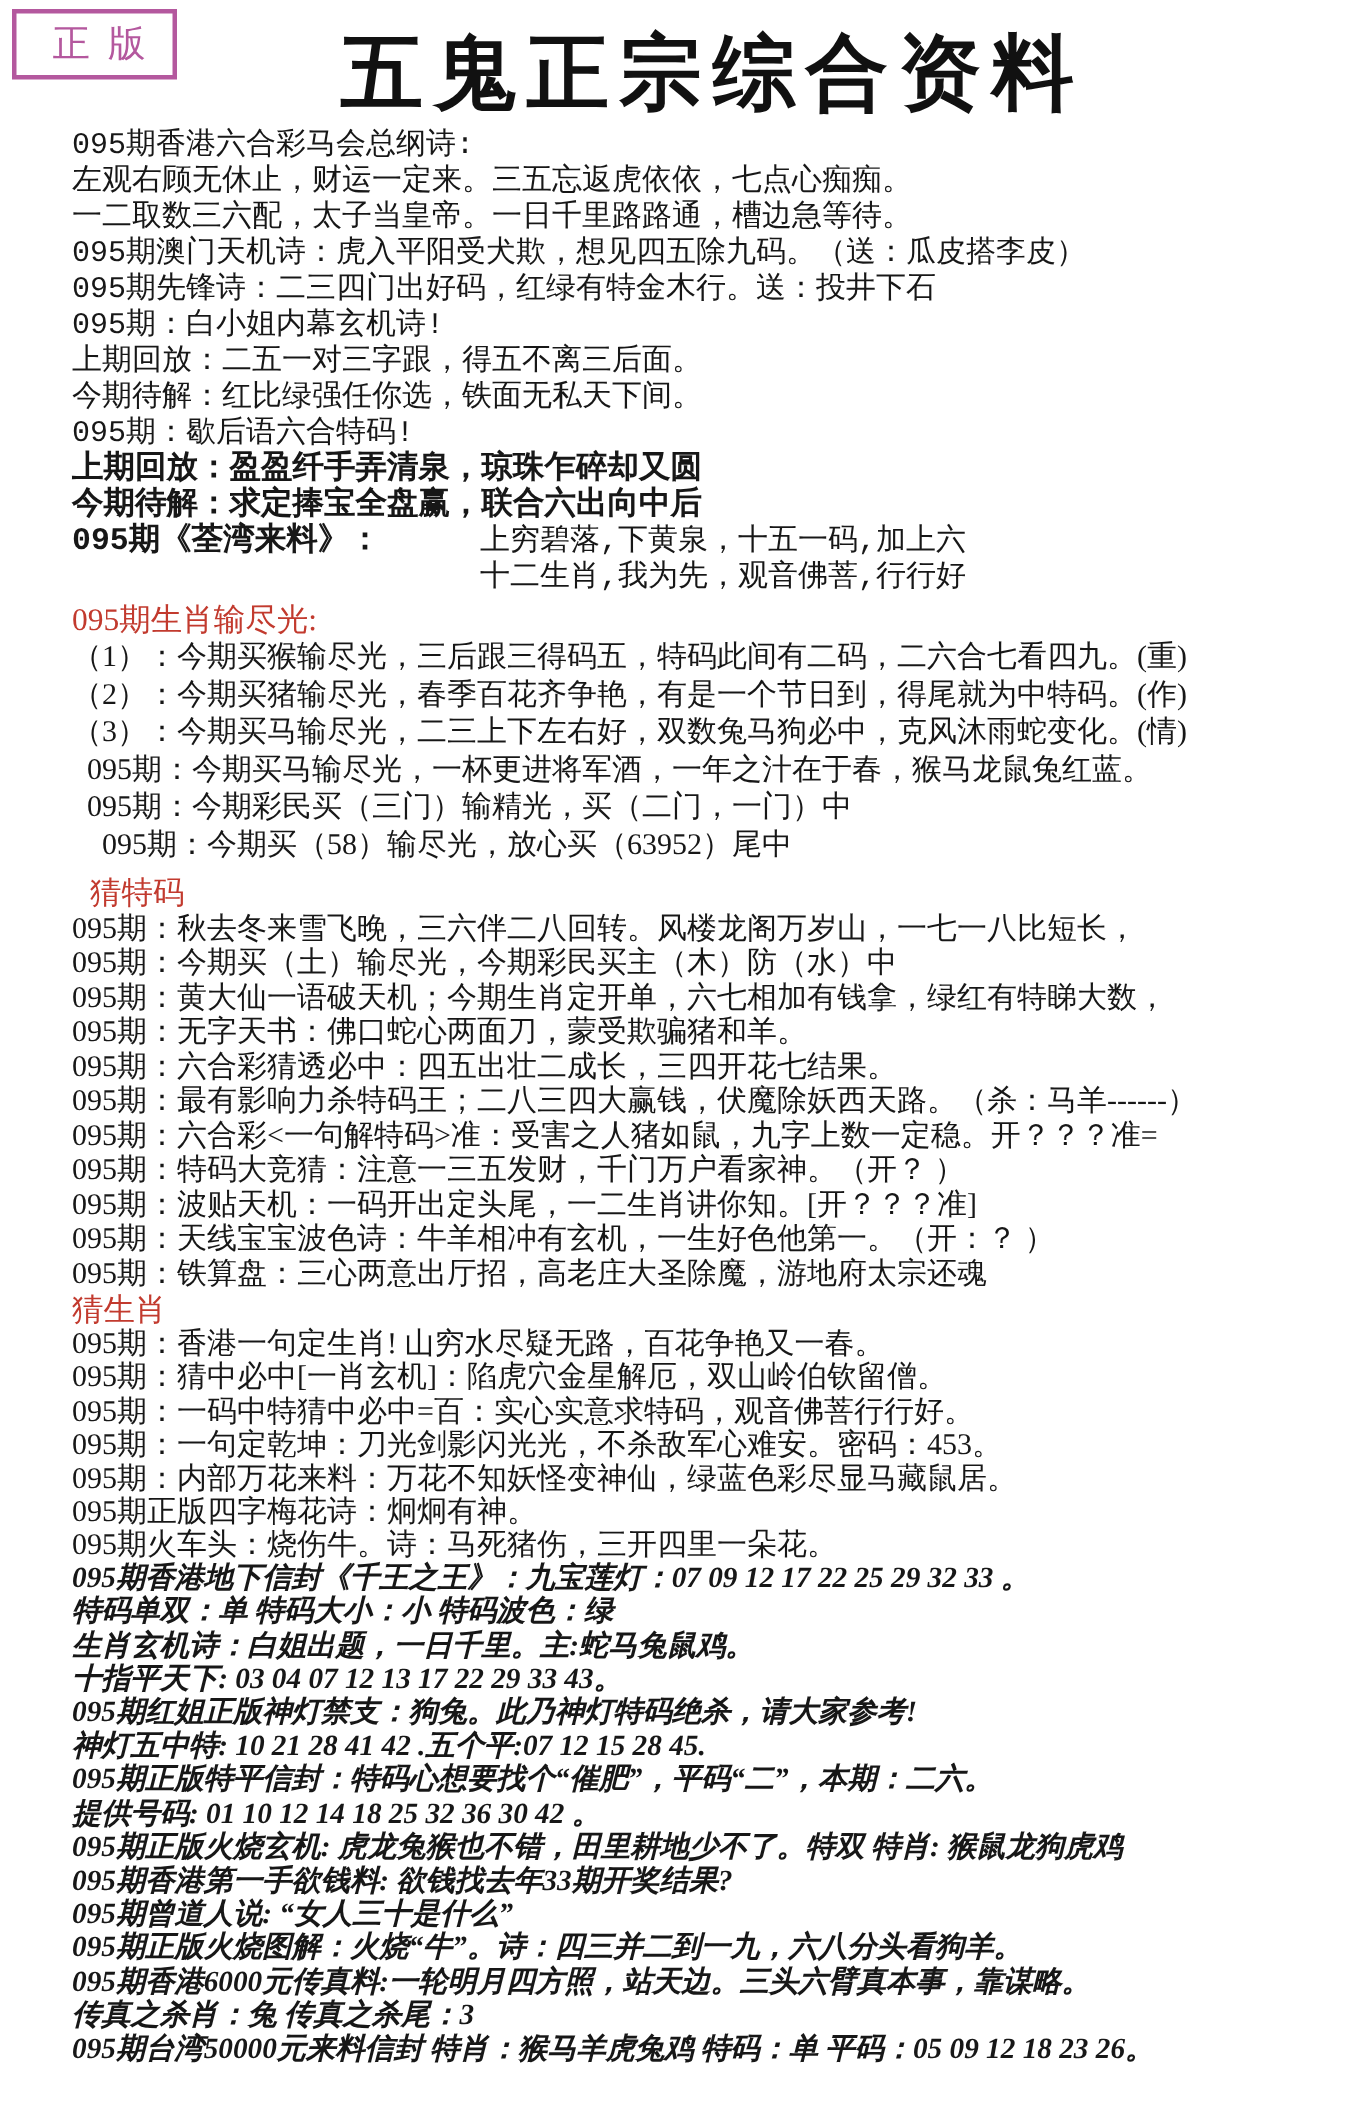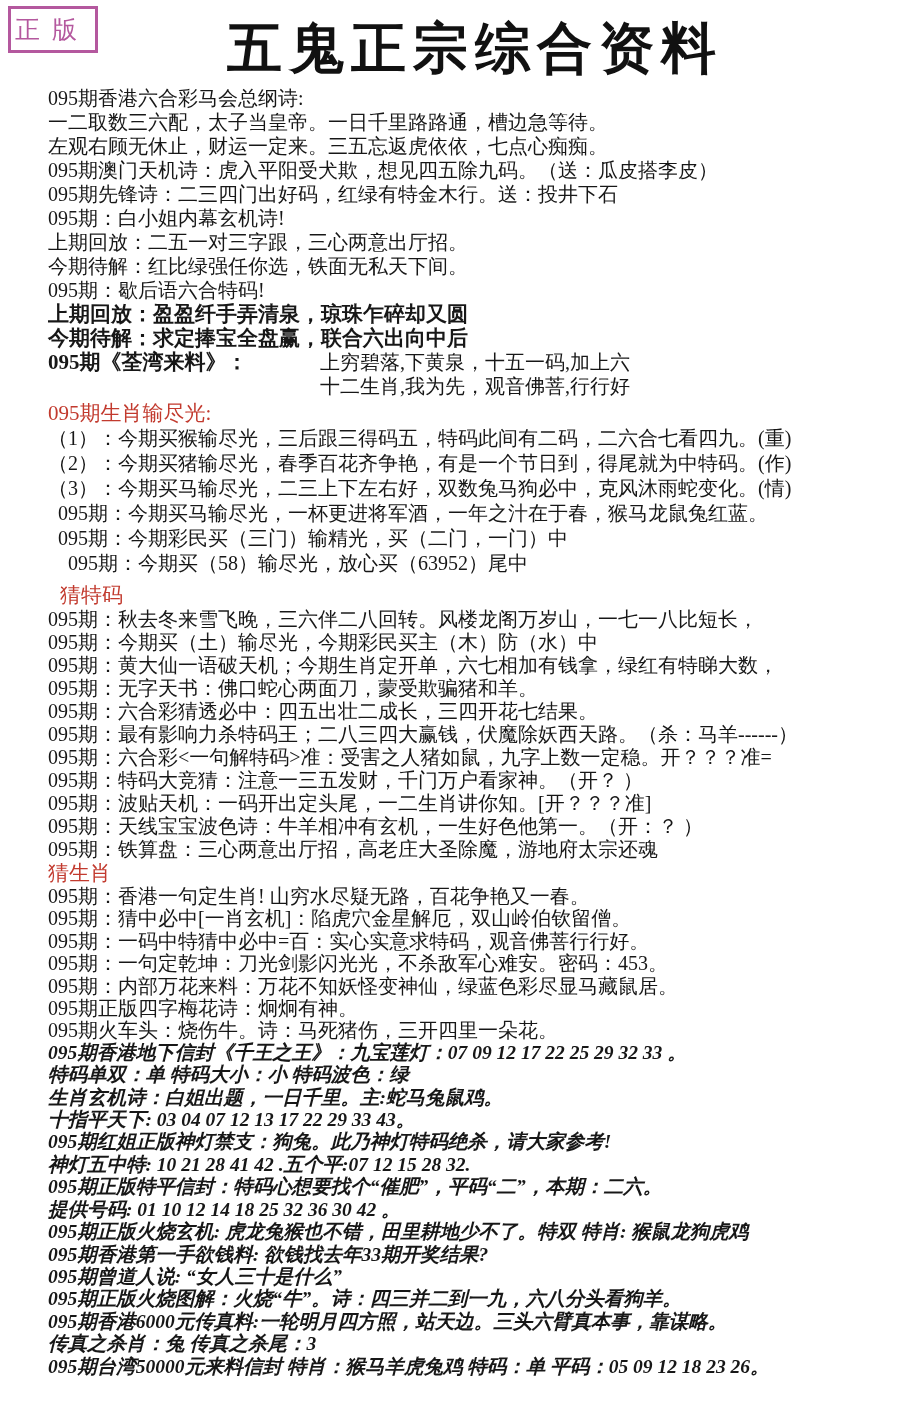--- a/index.html
+++ b/index.html
@@ -10,36 +10,36 @@
   html,body{margin:0;padding:0;}
   body{
     width:900px;height:1401px;position:relative;background:#ffffff;
     font-family:"Liberation Serif","DejaVu Serif",serif;color:var(--ink);
     overflow:hidden;
   }
   .badge{
     position:absolute;left:8px;top:6px;
     border:3px solid var(--pink);color:var(--pink);
     font-size:25px;letter-spacing:12px;
-    padding:8px 6px 8px 4px;line-height:1;
+    padding:8px 6px 8px 24px;line-height:1;
   }
   .title{
     position:absolute;top:12px;left:0;right:0;
     text-align:center;padding-left:50px;
     font-size:55px;font-weight:bold;letter-spacing:7px;
     color:#111111;white-space:nowrap;
   }
   .content{position:absolute;top:86px;left:48px;right:0;}
   .line{white-space:nowrap;font-size:20px;}
   .b{font-weight:bold;}
   .big{font-size:21px;}
   .red{color:var(--red);}
   .ind1{padding-left:10px;}
   .ind2{padding-left:20px;}
-  .sec-intro .line{line-height:24px;}
+  .sec-intro .line{line-height:24px;font-family:Liberation Mono, monospace;}
   .qw{display:flex;}
   .qw .line{line-height:24px;}
   .qw-label{width:272px;flex:none;}
   .hdr1{line-height:26px;margin-top:2px;font-size:21px;}
   .sec-shuxiang .line{line-height:25px;}
   .hdr2{line-height:26px;margin-top:6px;font-size:21px;margin-left:12px;}
   .sec-tema .line{line-height:23px;}
   .hdr3{line-height:24px;font-size:21px;}
   .sec-shengxiao .line{line-height:22.4px;}
   .sec-shengxiao .line.b{font-size:19.5px;font-style:italic;}
@@ -47,26 +47,26 @@
 </head>
 <body>
 
 <div class="badge">正版</div>
 <div class="title">五鬼正宗综合资料</div>
 
 <div class="content">
 
   <div class="sec-intro">
     <div class="line">095期香港六合彩马会总纲诗:</div>
+    <div class="line">左观右顾无休止，财运一定来。三五忘返虎依依，七点心痴痴。</div>
     <div class="line">一二取数三六配，太子当皇帝。一日千里路路通，槽边急等待。</div>
-    <div class="line">左观右顾无休止，财运一定来。三五忘返虎依依，七点心痴痴。</div>
     <div class="line">095期澳门天机诗：虎入平阳受犬欺，想见四五除九码。（送：瓜皮搭李皮）</div>
     <div class="line">095期先锋诗：二三四门出好码，红绿有特金木行。送：投井下石</div>
     <div class="line">095期：白小姐内幕玄机诗!</div>
-    <div class="line">上期回放：二五一对三字跟，三心两意出厅招。</div>
+    <div class="line">上期回放：二五一对三字跟，得五不离三后面。</div>
     <div class="line">今期待解：红比绿强任你选，铁面无私天下间。</div>
     <div class="line">095期：歇后语六合特码!</div>
     <div class="line b big">上期回放：盈盈纤手弄清泉，琼珠乍碎却又圆</div>
     <div class="line b big">今期待解：求定捧宝全盘赢，联合六出向中后</div>
 
     <div class="qw">
       <div class="line b big qw-label">095期《荃湾来料》：</div>
       <div class="qw-right">
         <div class="line">上穷碧落,下黄泉，十五一码,加上六</div>
         <div class="line">十二生肖,我为先，观音佛菩,行行好</div>
@@ -109,21 +109,21 @@
     <div class="line">095期：一码中特猜中必中=百：实心实意求特码，观音佛菩行行好。</div>
     <div class="line">095期：一句定乾坤：刀光剑影闪光光，不杀敌军心难安。密码：453。</div>
     <div class="line">095期：内部万花来料：万花不知妖怪变神仙，绿蓝色彩尽显马藏鼠居。</div>
     <div class="line">095期正版四字梅花诗：炯炯有神。</div>
     <div class="line">095期火车头：烧伤牛。诗：马死猪伤，三开四里一朵花。</div>
     <div class="line b">095期香港地下信封《千王之王》：九宝莲灯：07 09 12 17 22 25 29 32 33 。</div>
     <div class="line b">特码单双：单 特码大小：小 特码波色：绿</div>
     <div class="line b">生肖玄机诗：白姐出题，一日千里。主:蛇马兔鼠鸡。</div>
     <div class="line b">十指平天下: 03 04 07 12 13 17 22 29 33 43。</div>
     <div class="line b">095期红姐正版神灯禁支：狗兔。此乃神灯特码绝杀，请大家参考!</div>
-    <div class="line b">神灯五中特: 10 21 28 41 42 .五个平:07 12 15 28 32.</div>
+    <div class="line b">神灯五中特: 10 21 28 41 42 .五个平:07 12 15 28 45.</div>
     <div class="line b">095期正版特平信封：特码心想要找个“催肥”，平码“二”，本期：二六。</div>
     <div class="line b">提供号码: 01 10 12 14 18 25 32 36 30 42 。</div>
     <div class="line b">095期正版火烧玄机: 虎龙兔猴也不错，田里耕地少不了。特双 特肖: 猴鼠龙狗虎鸡</div>
     <div class="line b">095期香港第一手欲钱料: 欲钱找去年33期开奖结果?</div>
     <div class="line b">095期曾道人说: “女人三十是什么”</div>
     <div class="line b">095期正版火烧图解：火烧“牛”。诗：四三并二到一九，六八分头看狗羊。</div>
     <div class="line b">095期香港6000元传真料:一轮明月四方照，站天边。三头六臂真本事，靠谋略。</div>
     <div class="line b">传真之杀肖：兔 传真之杀尾：3</div>
     <div class="line b">095期台湾50000元来料信封 特肖：猴马羊虎兔鸡 特码：单 平码：05 09 12 18 23 26。</div>
   </div>

